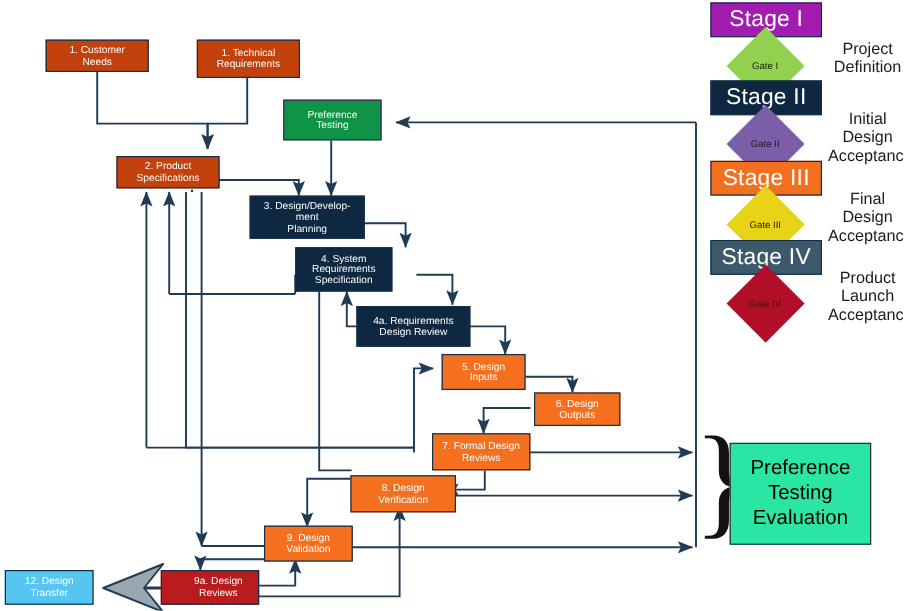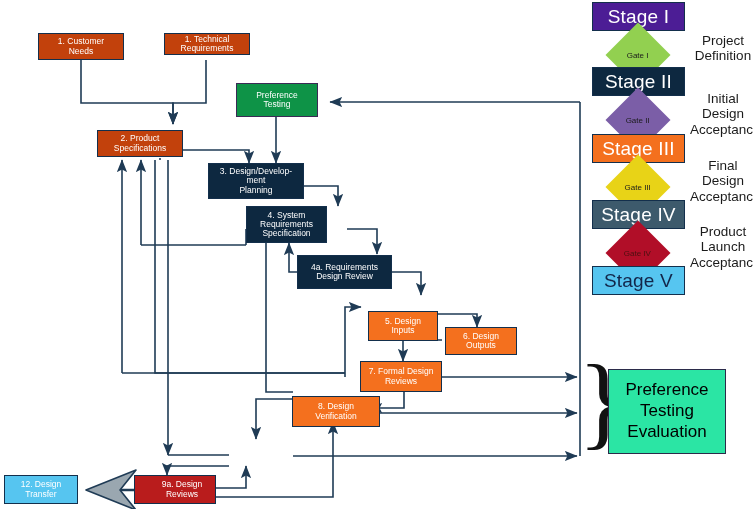--- a/index.html
+++ b/index.html
@@ -192,68 +192,70 @@
     </g>
 
     <g>
       <path d="M136,470 L86,490 L136,510 L120,490 z" fill="#9AA7B0" stroke="#1F3B55" stroke-width="1.6" stroke-linejoin="round"></path>
     </g>
   </svg>
 
   <div class="node n-blue" style="left:38px; top:33px; width:86px; height:27px; font-size:8.5px;">1. Customer
 Needs</div>
 
-  <div class="node n-blue" style="left:164px; top:33px; width:86px; height:22px; font-size:8.5px;">1. Technical
+  <div class="node n-blue" style="left:164px; top:33px; width:86px; height:32px; font-size:8.5px;">1. Technical
 Requirements</div>
 
   <div class="node n-green" style="left:236px; top:83px; width:82px; height:34px; font-size:8.5px;">Preference
 Testing</div>
 
   <div class="node n-blue" style="left:97px; top:130px; width:86px; height:27px; font-size:8.5px;">2. Product
 Specifications</div>
 
   <div class="node n-navy" style="left:208px; top:163px; width:96px; height:36px; font-size:8.5px;">3. Design/Develop-
 ment
 Planning</div>
 
   <div class="node n-navy" style="left:246px; top:206px; width:81px; height:37px; font-size:8.5px;">4. System
 Requirements
 Specification</div>
 
   <div class="node n-navy" style="left:297px; top:255px; width:95px; height:34px; font-size:8.5px;">4a. Requirements
 Design Review</div>
 
-  <div class="node n-orange" style="left:368px; top:295px; width:70px; height:30px; font-size:8.5px;margin-top:16px;">5. Design
+  <div class="node n-orange" style="left:368px; top:295px; width:70px; height:30px; font-size:8.5px;">5. Design
 Inputs</div>
 
   <div class="node n-orange" style="left:445px; top:327px; width:72px; height:28px; font-size:8.5px;">6. Design
 Outputs</div>
 
   <div class="node n-orange" style="left:360px; top:361px; width:82px; height:31px; font-size:8.5px;">7. Formal Design
 Reviews</div>
 
   <div class="node n-orange" style="left:292px; top:396px; width:88px; height:31px; font-size:8.5px;">8. Design
 Verification</div>
 
+  <div class="node n-orange" style="left:220px; top:438px; width:74px; height:30px; font-size:8.5px;">9. Design
+Validation</div>
 
   <div class="node n-slate" style="left:134px; top:475px; width:82px; height:29px; font-size:8.5px;">9a. Design
 Reviews</div>
 
   <div class="node n-lightblue" style="left:4px; top:475px; width:74px; height:29px; font-size:8.5px;">12. Design
 Transfer</div>
 
   <div class="brace" style="left:578px; top:349px;">}</div>
 
   <div id="eval-box">Preference
 Testing
 Evaluation</div>
 
   <div id="legend">
 
-    <div class="stage" style="top:2px; height:29px; background:#4c1d95;">
+    <div class="stage" style="top:2px; height:29px; background:#a21caf;">
       <span>Stage I</span>
     </div>
 
     <div class="gate" style="left:23px; top:32px; background:#92D050;">
       <span>Gate I</span>
     </div>
     <div class="glabel" style="top:33px;">Project
 Definition</div>
 
     <div class="stage" style="top:67px; height:29px; background:#0D2840;">
@@ -282,18 +284,15 @@
       <span>Stage IV</span>
     </div>
 
     <div class="gate" style="left:23px; top:230px; background:#B10E28;">
       <span style="color:#4a1010;">Gate IV</span>
     </div>
     <div class="glabel" style="top:224px;">Product
 Launch
 Acceptance</div>
 
-    <div class="stage" style="top:266px; height:29px; background:#56C5F0; color:#12264a;">
-      <span>Stage V</span>
-    </div>
   </div>
 
 </div>
 
 </body></html>

